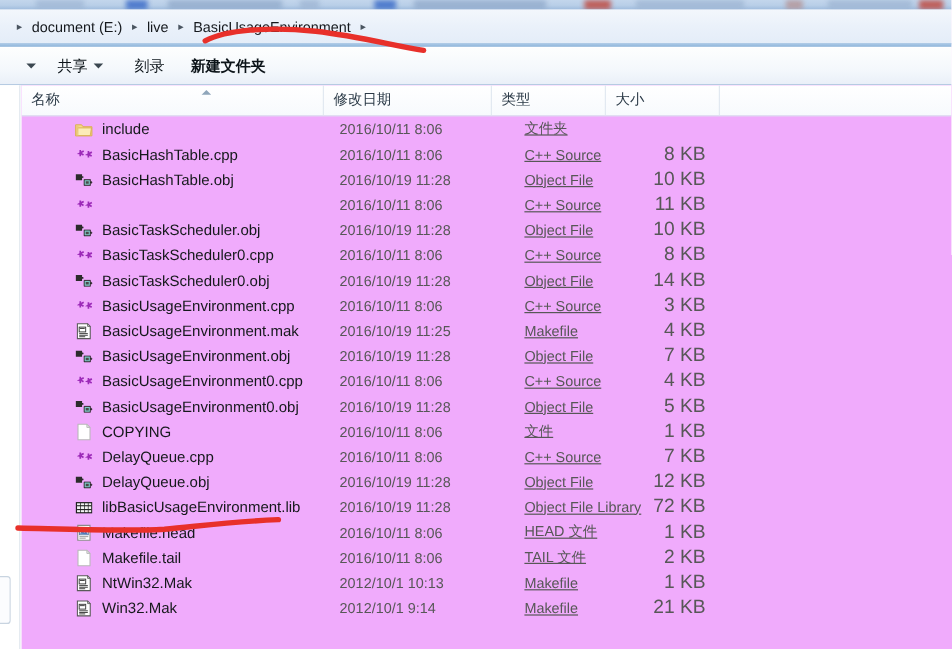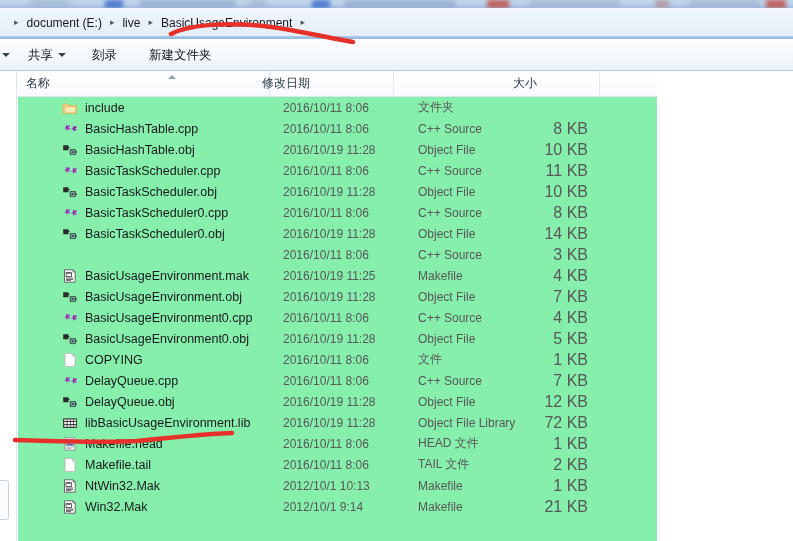--- a/index.html
+++ b/index.html
@@ -80,20 +80,21 @@
     background: linear-gradient(to bottom, #fdfefe 0%, #f4f8fc 60%, #eaf0f8 100%);
     border-bottom: 1px solid #b6cbe2;
     box-sizing: border-box;
   }
   .tb-items {
     position: absolute;
     left: 0; top: 0;
     height: 30px;
     display: flex;
     align-items: center;
+    padding-left: 20px;
   }
   .tb-item {
     display: flex;
     align-items: center;
     height: 22px;
     padding: 0 6px;
     font-size: 12.5px;
     color: #0c1419;
     white-space: nowrap;
   }
@@ -129,22 +130,22 @@
     border: 1px solid #c8d4e0;
     border-left: none;
     border-radius: 0 3px 3px 0;
     background: #fbfcfe;
   }
 
   
   .listarea {
     position: absolute;
     left: 18px; top: 71px;
-    width: 639px; height: 470px;
-    background: #86efac;
+    width: 775px; height: 470px;
+    background: #f0abfc;
     overflow: hidden;
   }
 
   
   .colhead {
     position: relative;
     height: 25px;
     background: linear-gradient(to bottom, #ffffff 0%, #f7fafd 100%);
     border-bottom: 1px solid #dde6ef;
   }
@@ -191,24 +192,25 @@
   .c-name .label { margin-left: 7px; color: #16191c; }
   .c-date {
     position: absolute;
     left: 265px;
     color: #575757;
     font-size: 12px;
     white-space: nowrap;
   }
   .c-type {
     position: absolute;
-    left: 400px;
+    left: 419px;
     color: #575757;
     font-size: 12px;
     white-space: nowrap;
+    text-decoration: underline;
   }
   .c-size {
     position: absolute;
     left: 470px;
     width: 100px;
     text-align: right;
     color: #575757;
     font-size: 16px;
     white-space: nowrap;
   }
@@ -256,38 +258,41 @@
       <div class="tb-item" style="padding-left:2px;padding-right:4px;">
         <span class="caret-only"></span>
       </div>
       <div class="tb-item" style="margin-left:8px;">
         <span>共享</span>
         <span class="caret-down"></span>
       </div>
       <div class="tb-item" style="margin-left:14px;justify-content:center;">
         <span>刻录</span>
       </div>
-      <div class="tb-item" style="margin-left:20px;">
+      <div class="tb-item" style="margin-left:10px;font-weight:bold;">
         <span>新建文件夹</span>
       </div>
     </div>
   </div>
 
   <div class="navpane"></div>
   <div class="splitter-grip"></div>
 
   <div class="listarea">
 
     <div class="colhead">
       <div class="cell" style="left:0px;width:252px;">
         <span>名称</span>
         <span class="sort-arrow"></span>
       </div>
-      <div class="cell" style="left:236px;width:140px;">
+      <div class="cell" style="left:252px;width:140px;">
         <span>修改日期</span>
+      </div>
+      <div class="cell" style="left:392px;width:95px;">
+        <span>类型</span>
       </div>
       <div class="cell last" style="left:487px;width:95px;">
         <span>大小</span>
       </div>
     </div>
 
     <div class="rows" id="rows">
         <div class="row">
           <div class="c-name">
             <svg class="ico" viewBox="0 0 16 16">
@@ -326,21 +331,20 @@
           <div class="c-date">2016/10/19 11:28</div>
           <div class="c-type">Object File</div>
           <div class="c-size">10 KB</div>
         </div>
         <div class="row">
           <div class="c-name">
             <svg class="ico" viewBox="0 0 16 16">
               <path d="M2.0 7.3 L4.2 6.0 L4.2 4.0 L5.6 4.0 L5.6 5.2 L7.4 4.2 L8.1 5.5 L6.2 6.5 L8.0 7.6 L7.2 8.8 L5.6 7.8 L5.6 9.3 L4.2 9.3 L4.2 7.6 Z" fill="#9c2ab8"></path>
               <path d="M8.8 8.2 L11.0 6.9 L11.0 4.9 L12.4 4.9 L12.4 6.1 L14.2 5.1 L14.9 6.4 L13.0 7.4 L14.8 8.5 L14.0 9.7 L12.4 8.7 L12.4 10.2 L11.0 10.2 L11.0 8.5 Z" fill="#9c2ab8"></path>
             </svg>
-            <span class="label">BasicTaskScheduler.cpp</span>
           </div>
           <div class="c-date">2016/10/11 8:06</div>
           <div class="c-type">C++ Source</div>
           <div class="c-size">11 KB</div>
         </div>
         <div class="row">
           <div class="c-name">
             <svg class="ico" viewBox="0 0 16 16">
               <path d="M1.2 3.2 L6.4 3.2 L6.4 5.0 C6.4 5.0 7.6 4.4 7.6 5.6 C7.6 6.8 6.4 6.2 6.4 6.2 L6.4 8.2 L1.2 8.2 Z" fill="#2b2b2b"></path>
               <path d="M8.0 7.6 L13.4 7.6 L13.4 9.4 C13.4 9.4 14.6 8.8 14.6 10.0 C14.6 11.2 13.4 10.6 13.4 10.6 L13.4 12.6 L8.0 12.6 Z" fill="#2b2b2b" stroke="#2b2b2b" stroke-width="0.5"></path>
@@ -373,20 +377,27 @@
               <path d="M8.6 8.2 L12.8 8.2 L12.8 12.0 L8.6 12.0 Z" fill="#ffffff" opacity="0.15"></path>
               <path d="M9.0 8.6 L12.4 8.6 L12.4 11.6 L9.0 11.6 Z" fill="none" stroke="#7fc9c9" stroke-width="0.9"></path>
             </svg>
             <span class="label">BasicTaskScheduler0.obj</span>
           </div>
           <div class="c-date">2016/10/19 11:28</div>
           <div class="c-type">Object File</div>
           <div class="c-size">14 KB</div>
         </div>
         <div class="row">
+          <div class="c-name">
+            <svg class="ico" viewBox="0 0 16 16">
+              <path d="M2.0 7.3 L4.2 6.0 L4.2 4.0 L5.6 4.0 L5.6 5.2 L7.4 4.2 L8.1 5.5 L6.2 6.5 L8.0 7.6 L7.2 8.8 L5.6 7.8 L5.6 9.3 L4.2 9.3 L4.2 7.6 Z" fill="#9c2ab8"></path>
+              <path d="M8.8 8.2 L11.0 6.9 L11.0 4.9 L12.4 4.9 L12.4 6.1 L14.2 5.1 L14.9 6.4 L13.0 7.4 L14.8 8.5 L14.0 9.7 L12.4 8.7 L12.4 10.2 L11.0 10.2 L11.0 8.5 Z" fill="#9c2ab8"></path>
+            </svg>
+            <span class="label">BasicUsageEnvironment.cpp</span>
+          </div>
           <div class="c-date">2016/10/11 8:06</div>
           <div class="c-type">C++ Source</div>
           <div class="c-size">3 KB</div>
         </div>
         <div class="row">
           <div class="c-name">
             <svg class="ico" viewBox="0 0 16 16">
               <path d="M2.5 1.8 L11.0 1.8 L13.2 4.0 L13.2 14.2 L2.5 14.2 Z" fill="#ffffff" stroke="#5a5a5a" stroke-width="0.9"></path>
               <path d="M11.0 1.8 L11.0 4.0 L13.2 4.0 Z" fill="#d8d8d8" stroke="#5a5a5a" stroke-width="0.7"></path>
               <rect x="4.0" y="4.6" width="5.4" height="4.0" fill="none" stroke="#3c3c3c" stroke-width="0.8"></rect>

